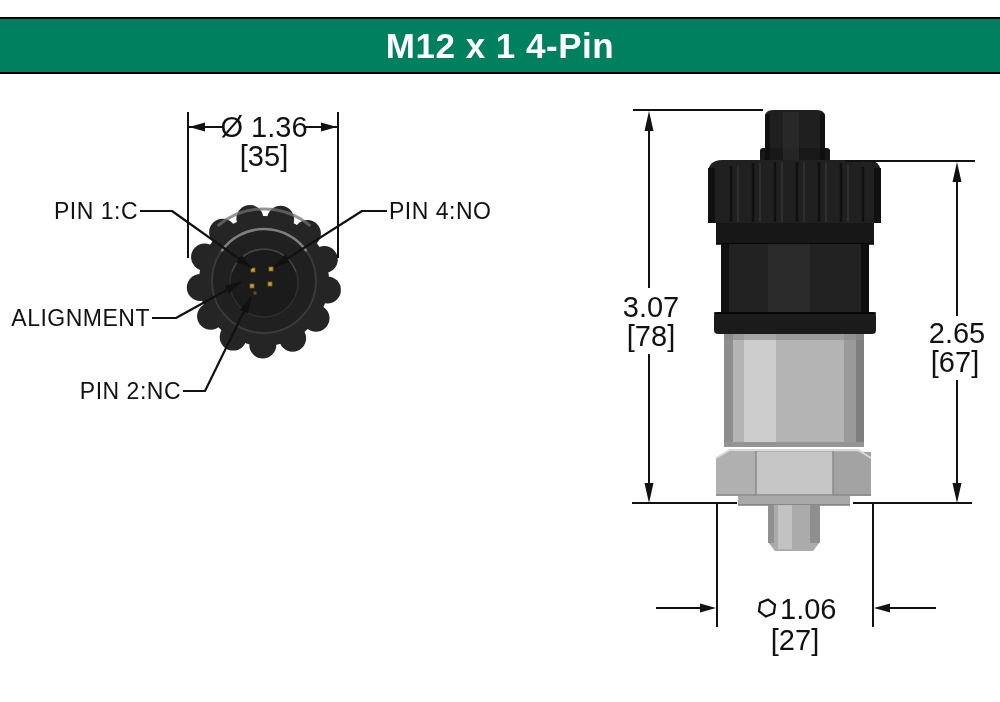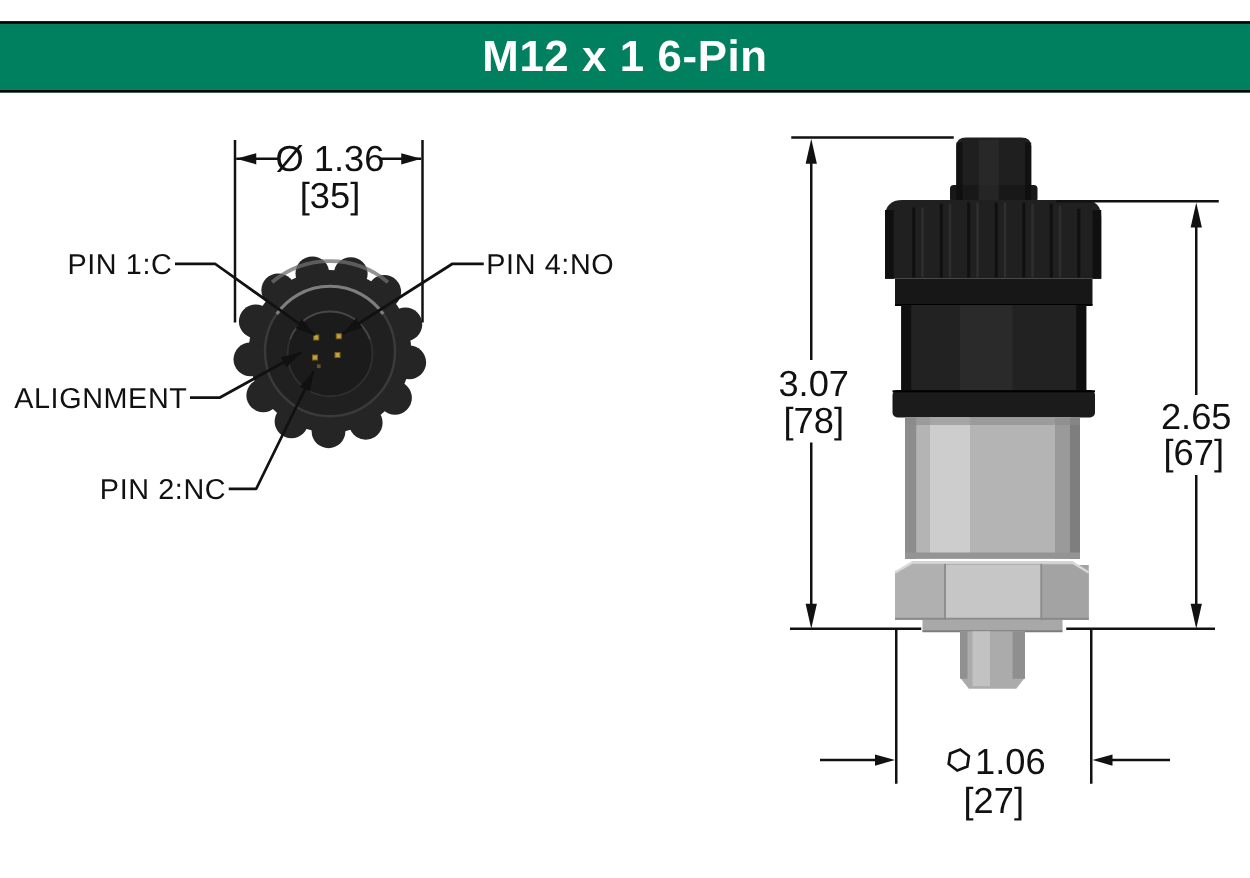--- a/index.html
+++ b/index.html
@@ -21,21 +21,21 @@
   .dline{stroke:#111;stroke-width:2;fill:none;}
   .leader{stroke:#111;stroke-width:2.2;fill:none;stroke-linejoin:round;}
   .ah{fill:#111;stroke:none;}
 </style>
 </head>
 <body>
 
 <div id="stage">
 
   <div id="title-bar">
-    <span class="title-text">M12 x 1 6-Pin</span>
+    <span class="title-text">M12 x 1 4-Pin</span>
   </div>
 
   <svg width="1000" height="702" viewBox="0 0 1000 702">
 
     <g>
 
       <line class="dline" x1="188" y1="112" x2="188" y2="258"></line>
       <line class="dline" x1="338" y1="112" x2="338" y2="258"></line>
 
       <line class="dline" x1="189" y1="127" x2="224" y2="127"></line>

